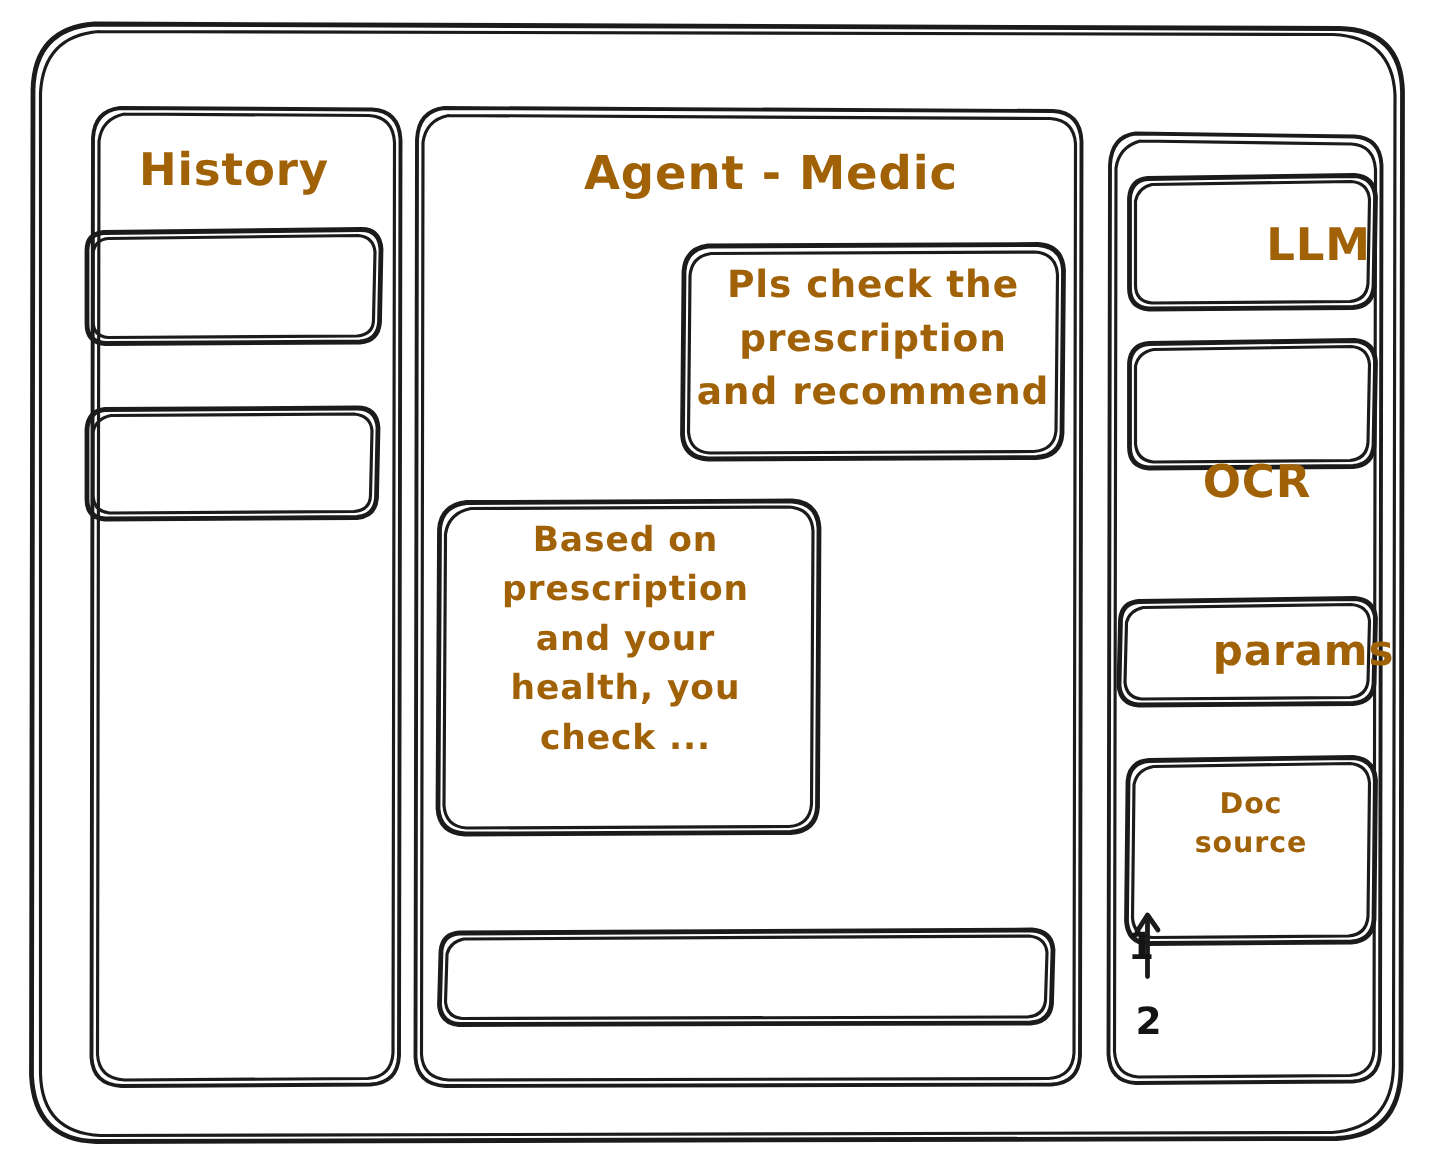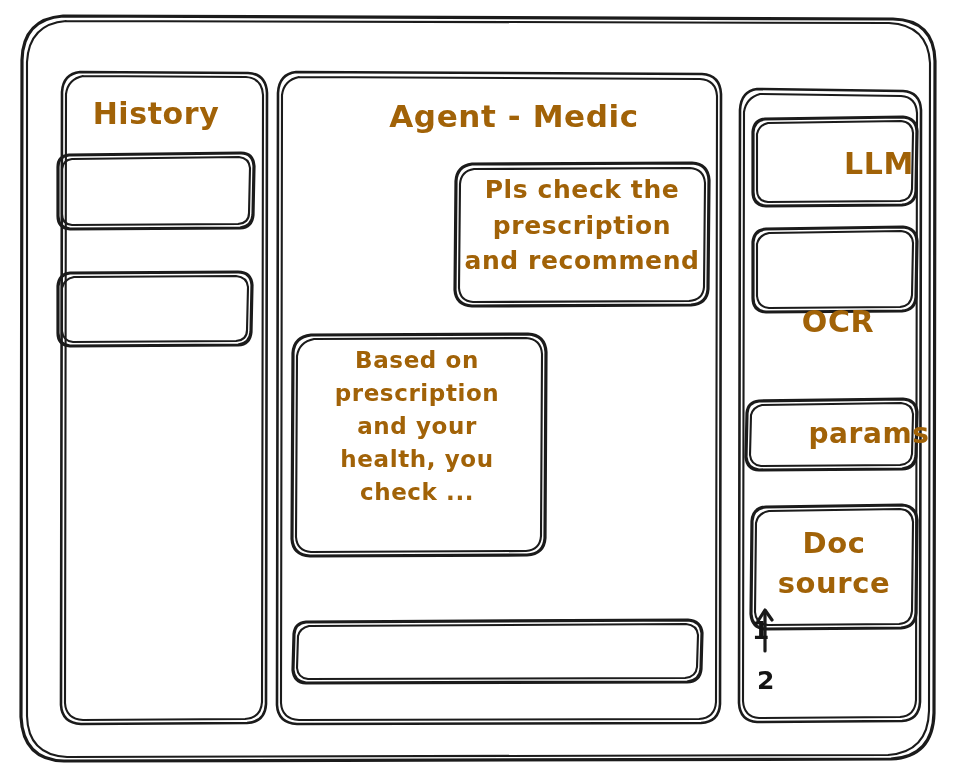--- a/index.html
+++ b/index.html
@@ -75,21 +75,21 @@
     font-size: 30px;
     margin-top: 38px;
   }
   #tool-params-label {
     left: 724px; top: 415px; width: 204px;
     font-size: 28px;
     padding-left: 43px;
   }
   #tool-docsource-label {
     left: 754px; top: 523px; width: 160px;
-    font-size: 29px;
+    font-size: 19px;
     line-height: 1.38;
   }
   .source-num {
     position: absolute;
     font-size: 25px;
     font-weight: 600;
     color: #141414;
     font-family: "DejaVu Sans", sans-serif;
     text-align: left;
     user-select: none;

